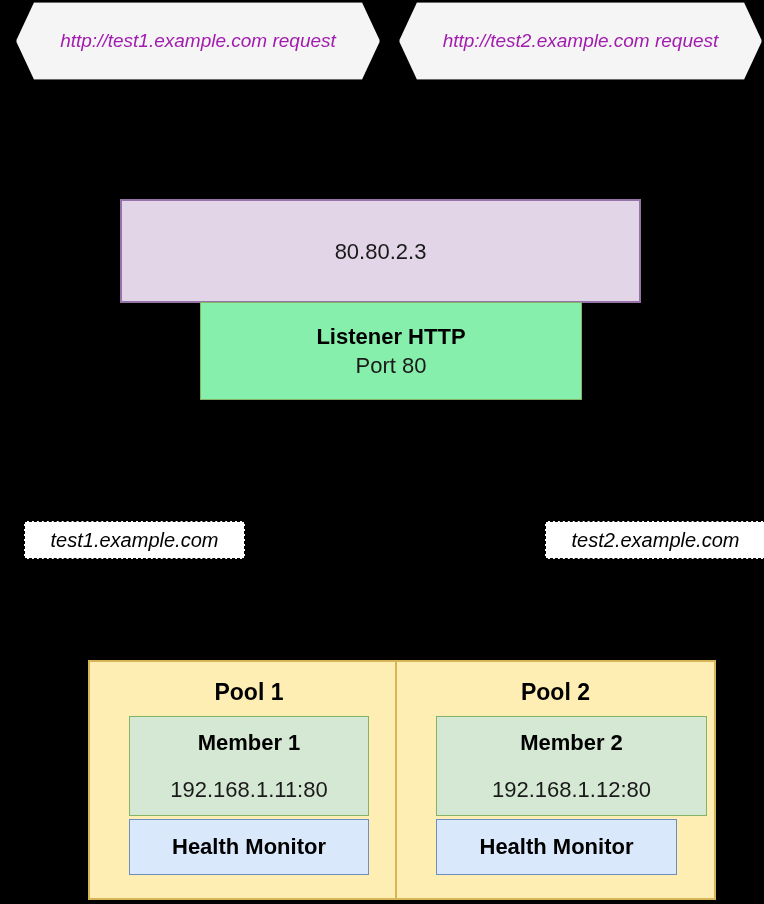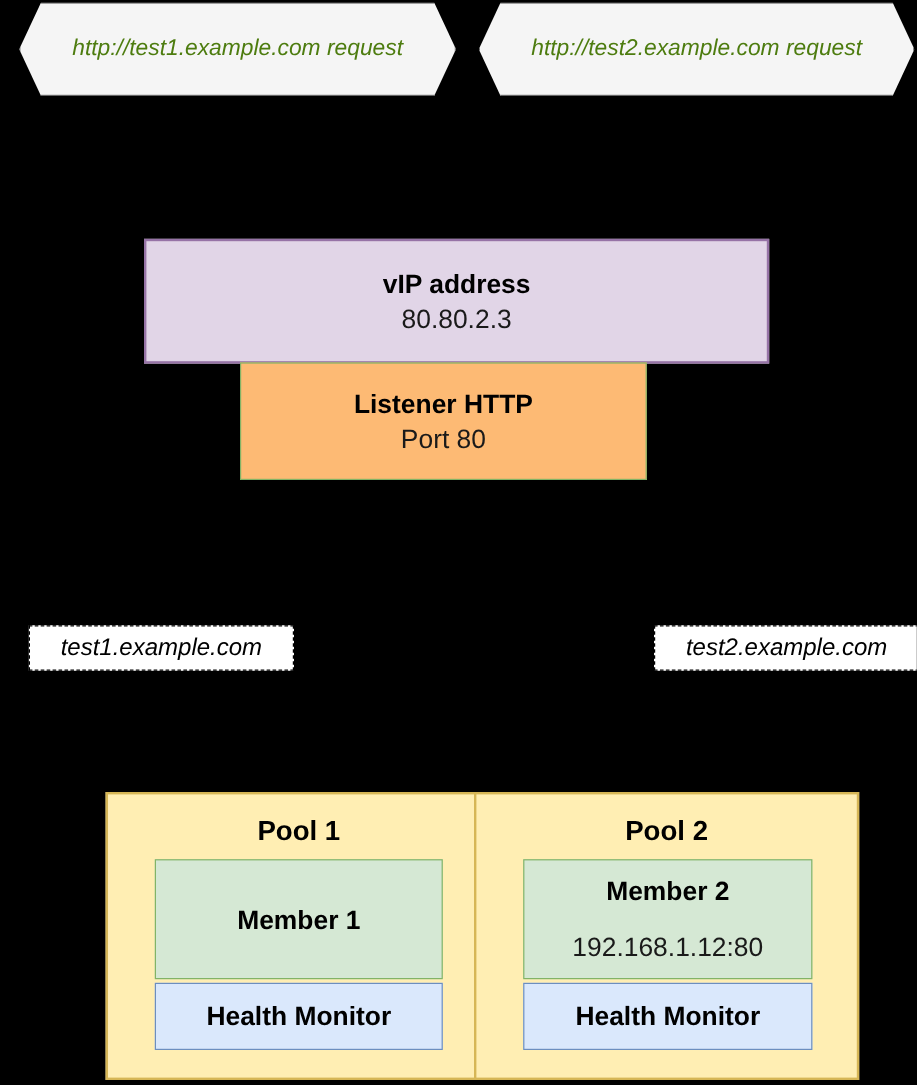--- a/index.html
+++ b/index.html
@@ -33,21 +33,21 @@
     box-sizing: border-box;
     background: #f5f5f5;
     border: 1px solid #666666;
     clip-path: polygon(5% 0%, 95% 0%, 100% 50%, 95% 100%, 5% 100%, 0% 50%);
     -webkit-clip-path: polygon(5% 0%, 95% 0%, 100% 50%, 95% 100%, 5% 100%, 0% 50%);
   }
   .hex .hex-text {
     font-style: italic;
     font-size: 19px;
     line-height: 26px;
-    color: #4d7c0f;
+    color: #a21caf;
     text-align: center;
     width: 90%;
   }
 
   #hex-left  { left: 16px;  top: 2px; width: 364px; height: 78px; }
   #hex-right { left: 399px; top: 2px; width: 363px; height: 78px; }
 
   
   .boxnode {
     position: absolute;
@@ -73,22 +73,22 @@
   }
 
   #vip-box {
     left: 120px; top: 199px;
     width: 521px; height: 104px;
     background: #e1d5e7;
     border: 2px solid #9673a6;
   }
   #listener-box {
     left: 200px; top: 302px;
-    width: 339px; height: 98px;
-    background: #fdba74;
+    width: 382px; height: 98px;
+    background: #86efac;
     border: 1px solid #82b366;
   }
   #l7-box {
     left: 240px; top: 400px;
     width: 261px; height: 40px;
     background: #f8cecc;
     border: 2px solid #b85450;
   }
   #l7-box .line-strong { font-size: 21px; }
 
@@ -138,21 +138,21 @@
     box-sizing: border-box;
     background: #d5e8d4;
     border: 1px solid #82b366;
     display: flex;
     flex-direction: column;
     align-items: center;
     justify-content: center;
     text-align: center;
     gap: 18px;
   }
-  #pool-2 .member-box { left: 39px; width: 241px; }
+  #pool-2 .member-box { left: 39px; width: 271px; }
   .member-box .m-name {
     font-weight: bold;
     font-size: 22px;
     line-height: 29px;
     color: #000000;
   }
   .member-box .m-addr {
     font-weight: normal;
     font-size: 22px;
     line-height: 29px;
@@ -203,21 +203,20 @@
 
   <div class="hex" id="hex-left">
     <div class="hex-text">http://test1.example.com request</div>
   </div>
 
   <div class="hex" id="hex-right">
     <div class="hex-text">http://test2.example.com request</div>
   </div>
 
   <div class="boxnode" id="vip-box">
-    <div class="line-strong">vIP address</div>
     <div class="line-plain">80.80.2.3</div>
   </div>
 
   <div class="boxnode" id="listener-box">
     <div class="line-strong">Listener HTTP</div>
     <div class="line-plain">Port 80</div>
   </div>
 
 
   <div class="edge-label" id="label-test1">
@@ -225,20 +224,21 @@
   </div>
   <div class="edge-label" id="label-test2">
     <span>test2.example.com</span>
   </div>
 
   <div class="pool" id="pool-1">
     <div class="pool-title">Pool 1</div>
 
     <div class="member-box">
       <div class="m-name">Member 1</div>
+      <div class="m-addr">192.168.1.11:80</div>
     </div>
 
     <div class="hm-box">
       <div class="hm-text">Health Monitor</div>
     </div>
   </div>
 
   <div class="pool" id="pool-2">
     <div class="pool-title">Pool 2</div>
 

